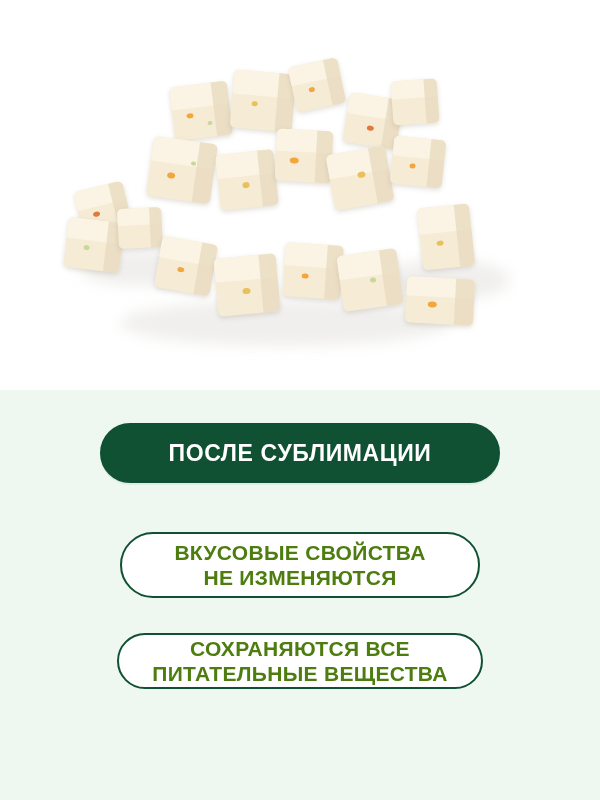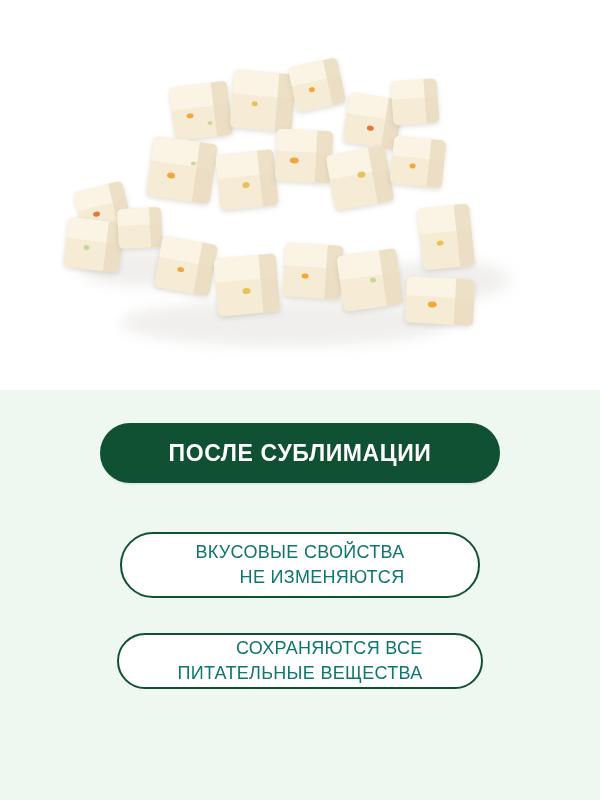--- a/index.html
+++ b/index.html
@@ -78,41 +78,41 @@
     background: #eef8f0;
   }
   .pill {
     position: absolute;
     left: 50%;
     transform: translateX(-50%);
     box-sizing: border-box;
     display: flex;
     align-items: center;
     justify-content: center;
-    text-align: right;
+    text-align: center;
     border-radius: 40px;
   }
   .pill-primary {
     top: 33px;
     width: 400px;
     height: 60px;
     background: #0f5132;
     border: 2px solid #0f5132;
     color: #ffffff;
     font-size: 23px;
     font-weight: 700;
     letter-spacing: 0.6px;
     box-shadow: 0 2px 0 rgba(0,0,0,0.05);
   }
   .pill-outline {
     background: #ffffff;
     border: 2px solid #0f5132;
-    color: #0f766e;
-    font-weight: 400;
-    font-size: 18px;
+    color: #4d7c0f;
+    font-weight: 700;
+    font-size: 21px;
     line-height: 25px;
     letter-spacing: 0.3px;
   }
   .pill-two { top: 142px; width: 360px; height: 66px; }
   .pill-three { top: 243px; width: 366px; height: 56px; }
   .pill-text { padding: 0 18px; white-space: pre-line; }
 </style>
 </head>
 <body>
 

